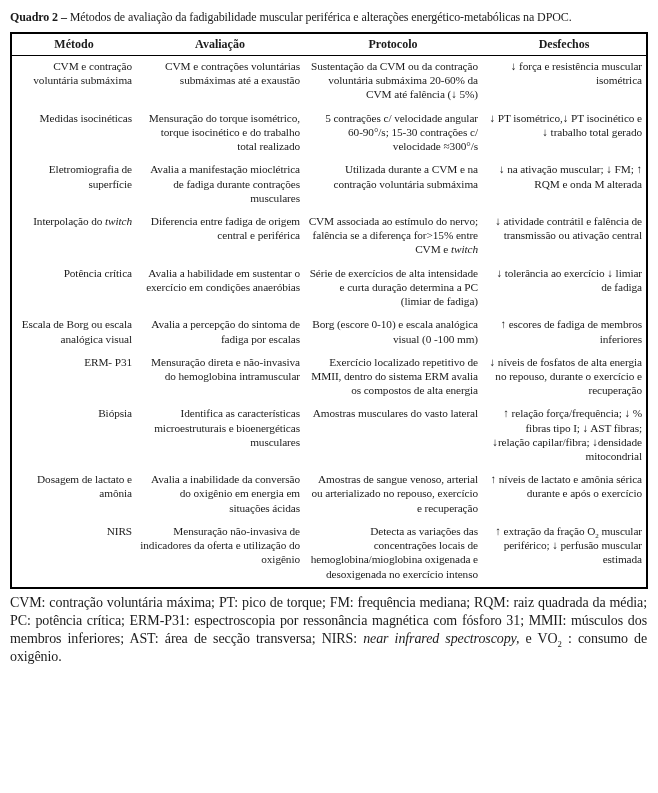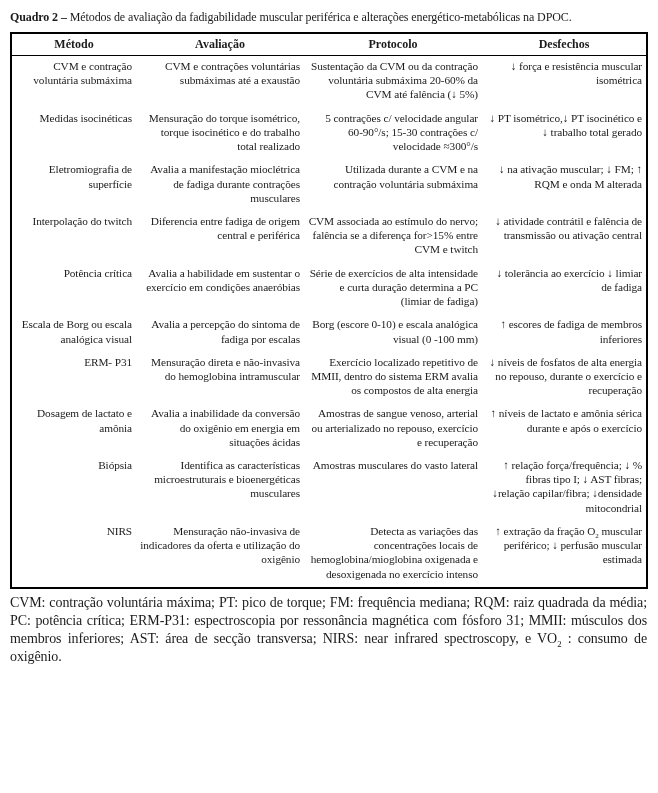--- a/index.html
+++ b/index.html
@@ -46,21 +46,21 @@
     text-align: center;
   }
   table.quadro td {
     vertical-align: top;
     text-align: right;
     font-size: 11.3px;
     line-height: 1.26;
     padding: 3px 4px 6px 4px;
     letter-spacing: -0.1px;
   }
-  .italic { }
+  .italic { font-style: italic; }
   .sub {
     font-size: 0.62em;
     vertical-align: sub;
     line-height: 0;
   }
   .footnote {
     font-size: 14px;
     line-height: 1.3;
     text-align: justify;
     margin: 5px 0 0 0;
@@ -129,30 +129,30 @@
           <td>Borg (escore 0-10) e escala analógica visual (0 -100 mm)</td>
           <td>↑ escores de fadiga de membros inferiores</td>
         </tr>
         <tr>
           <td>ERM- P31</td>
           <td>Mensuração direta e não-invasiva do hemoglobina intramuscular</td>
           <td>Exercício localizado repetitivo de MMII, dentro do sistema ERM avalia os compostos de alta energia</td>
           <td>↓ níveis de fosfatos de alta energia no repouso, durante o exercício e recuperação</td>
         </tr>
         <tr>
+          <td>Biópsia</td>
+          <td>Identifica as características microestruturais e bioenergéticas musculares</td>
+          <td>Amostras musculares do vasto lateral</td>
+          <td>↑ relação força/frequência; ↓ % fibras tipo I; ↓ AST fibras; ↓relação capilar/fibra; ↓densidade mitocondrial</td>
+        </tr>
+        <tr>
           <td>Dosagem de lactato e amônia</td>
           <td>Avalia a inabilidade da conversão do oxigênio em energia em situações ácidas</td>
           <td>Amostras de sangue venoso, arterial ou arterializado no repouso, exercício e recuperação</td>
           <td>↑ níveis de lactato e amônia sérica durante e após o exercício</td>
-        </tr>
-        <tr>
-          <td>Biópsia</td>
-          <td>Identifica as características microestruturais e bioenergéticas musculares</td>
-          <td>Amostras musculares do vasto lateral</td>
-          <td>↑ relação força/frequência; ↓ % fibras tipo I; ↓ AST fibras; ↓relação capilar/fibra; ↓densidade mitocondrial</td>
         </tr>
         <tr>
           <td>NIRS</td>
           <td>Mensuração não-invasiva de indicadores da oferta e utilização do oxigênio</td>
           <td>Detecta as variações das concentrações locais de hemoglobina/mioglobina oxigenada e desoxigenada no exercício intenso</td>
           <td>↑ extração da fração O<span class="sub">2</span> muscular periférico; ↓ perfusão muscular estimada</td>
         </tr>
       </tbody>
   </table>
 

